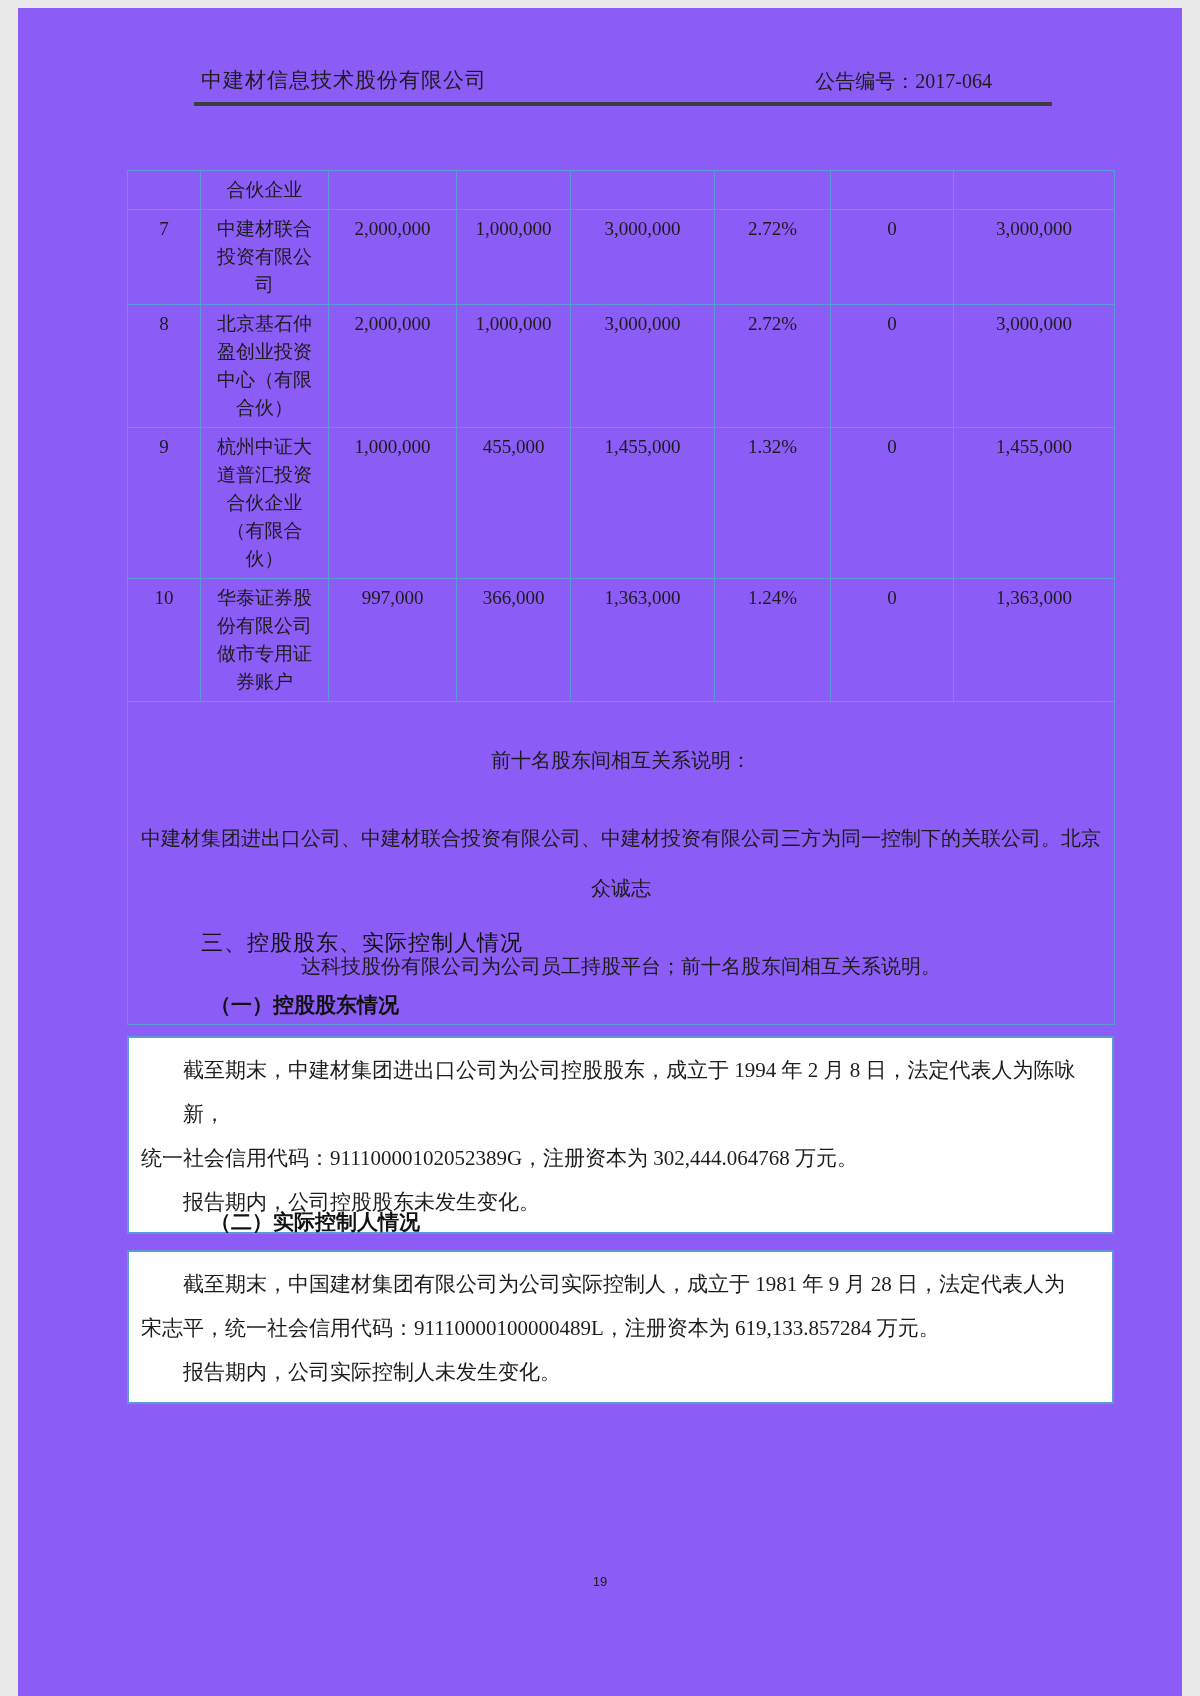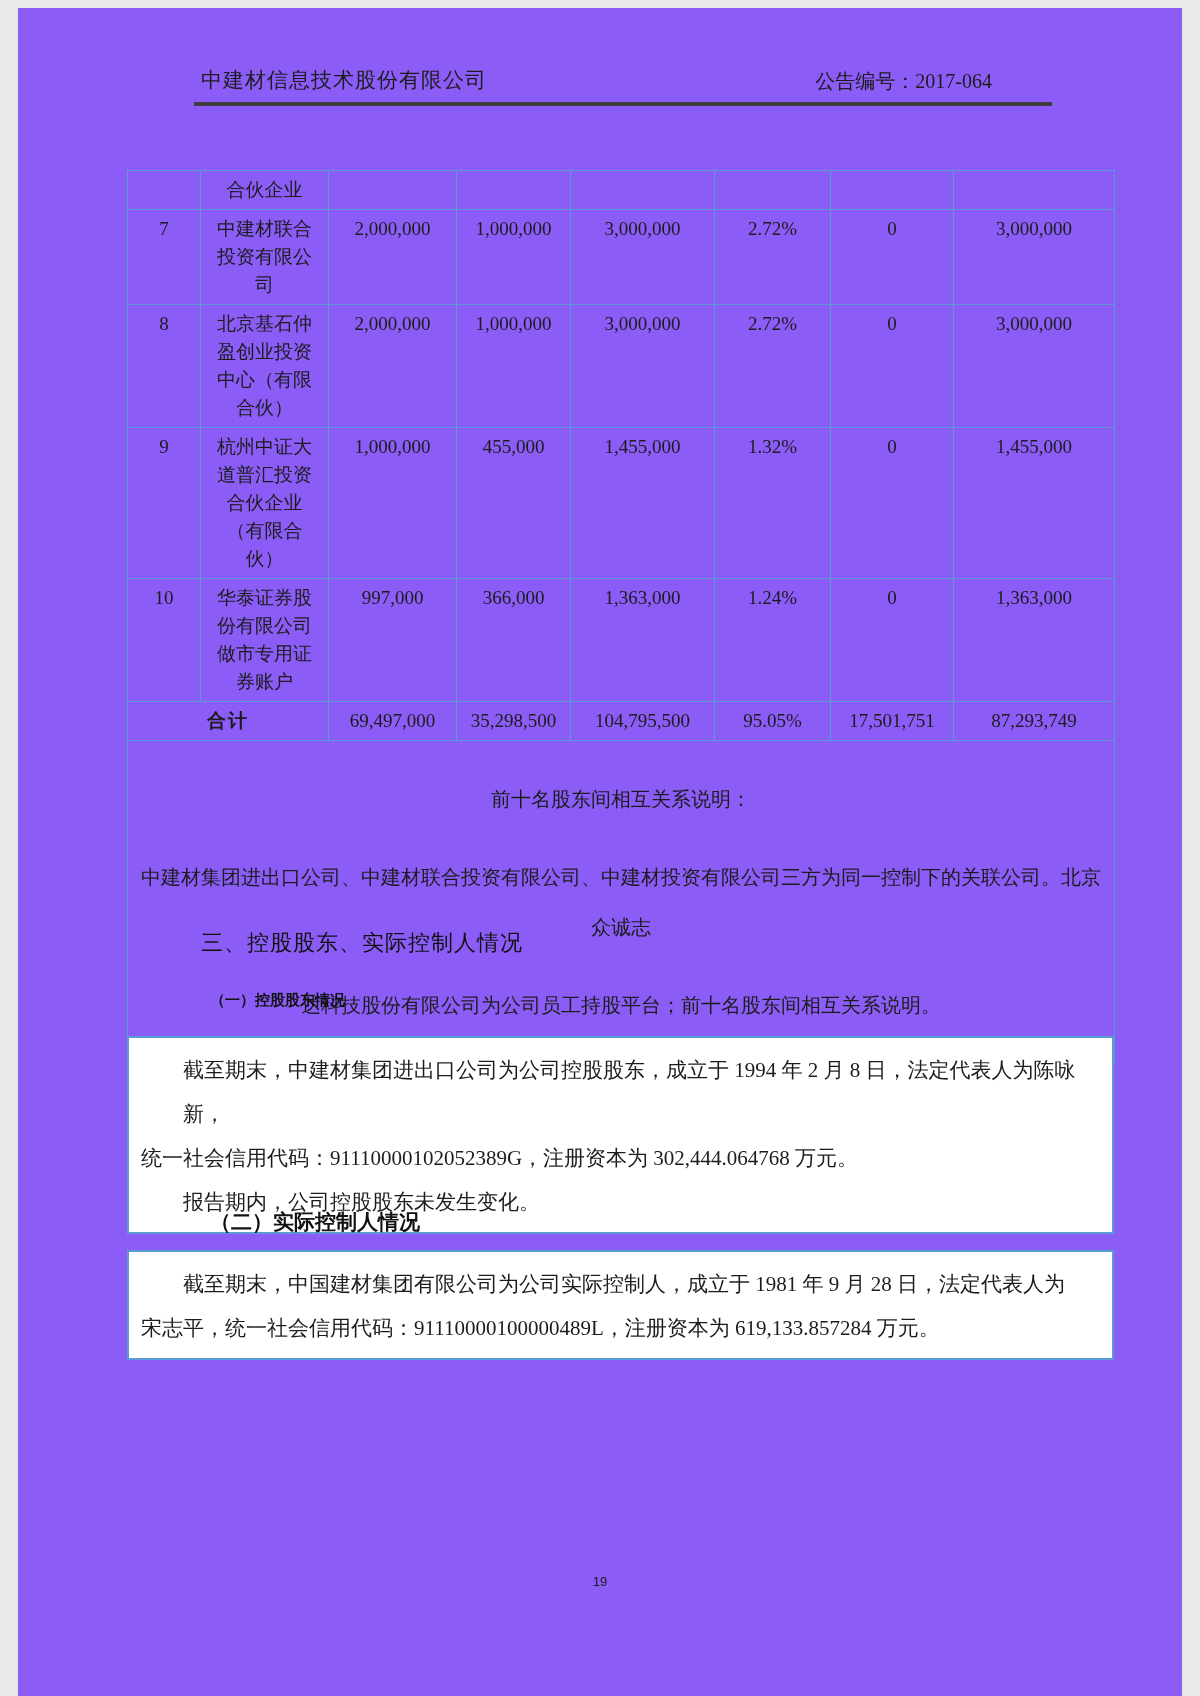--- a/index.html
+++ b/index.html
@@ -55,21 +55,21 @@
   
   .h-sec{
     position:absolute;left:183px;top:920px;
     font-family:"Liberation Sans","DejaVu Sans",sans-serif;
     font-weight:400;font-size:22px;color:#111;
     letter-spacing:1px;
   }
   .h-sub1{
     position:absolute;left:192px;top:983px;
     font-family:"Liberation Sans","DejaVu Sans",sans-serif;
-    font-weight:700;font-size:15px;color:#111;text-align:right;
+    font-weight:700;font-size:21px;color:#111;text-align:right;
   }
   .h-sub2{
     position:absolute;left:192px;top:1200px;
     font-family:"Liberation Sans","DejaVu Sans",sans-serif;
     font-weight:700;font-size:21px;color:#111;
   }
   
   .blue-box{
     position:absolute;left:109px;width:987px;
     box-sizing:border-box;
@@ -170,29 +170,20 @@
 做市专用证
 券账户</td>
         <td>997,000</td>
         <td>366,000</td>
         <td>1,363,000</td>
         <td>1.24%</td>
         <td>0</td>
         <td>1,363,000</td>
       </tr>
 
-      <tr class="total-row">
-        <td class="total-label" colspan="2">合计</td>
-        <td>69,497,000</td>
-        <td>35,298,500</td>
-        <td>104,795,500</td>
-        <td>95.05%</td>
-        <td>17,501,751</td>
-        <td>87,293,749</td>
-      </tr>
 
       <tr>
         <td class="notes-cell" colspan="8">
           <div class="note-line">前十名股东间相互关系说明：</div>
           <div class="note-line">中建材集团进出口公司、中建材联合投资有限公司、中建材投资有限公司三方为同一控制下的关联公司。北京众诚志</div>
           <div class="note-line">达科技股份有限公司为公司员工持股平台；前十名股东间相互关系说明。</div>
         </td>
       </tr>
     </tbody>
   </table>
@@ -203,17 +194,18 @@
   <div class="blue-box box-1">
     <div class="p-line indent">截至期末，中建材集团进出口公司为公司控股股东，成立于 1994 年 2 月 8 日，法定代表人为陈咏新，</div>
     <div class="p-line">统一社会信用代码：91110000102052389G，注册资本为 302,444.064768 万元。</div>
     <div class="p-line indent">报告期内，公司控股股东未发生变化。</div>
   </div>
 
   <div class="h-sub2">（二）实际控制人情况</div>
   <div class="blue-box box-2">
     <div class="p-line indent">截至期末，中国建材集团有限公司为公司实际控制人，成立于 1981 年 9 月 28 日，法定代表人为</div>
     <div class="p-line">宋志平，统一社会信用代码：91110000100000489L，注册资本为 619,133.857284 万元。</div>
+    <div class="p-line indent">报告期内，公司实际控制人未发生变化。</div>
   </div>
 
   <div class="page-num">19</div>
 
 </div>
 
 </body></html>

